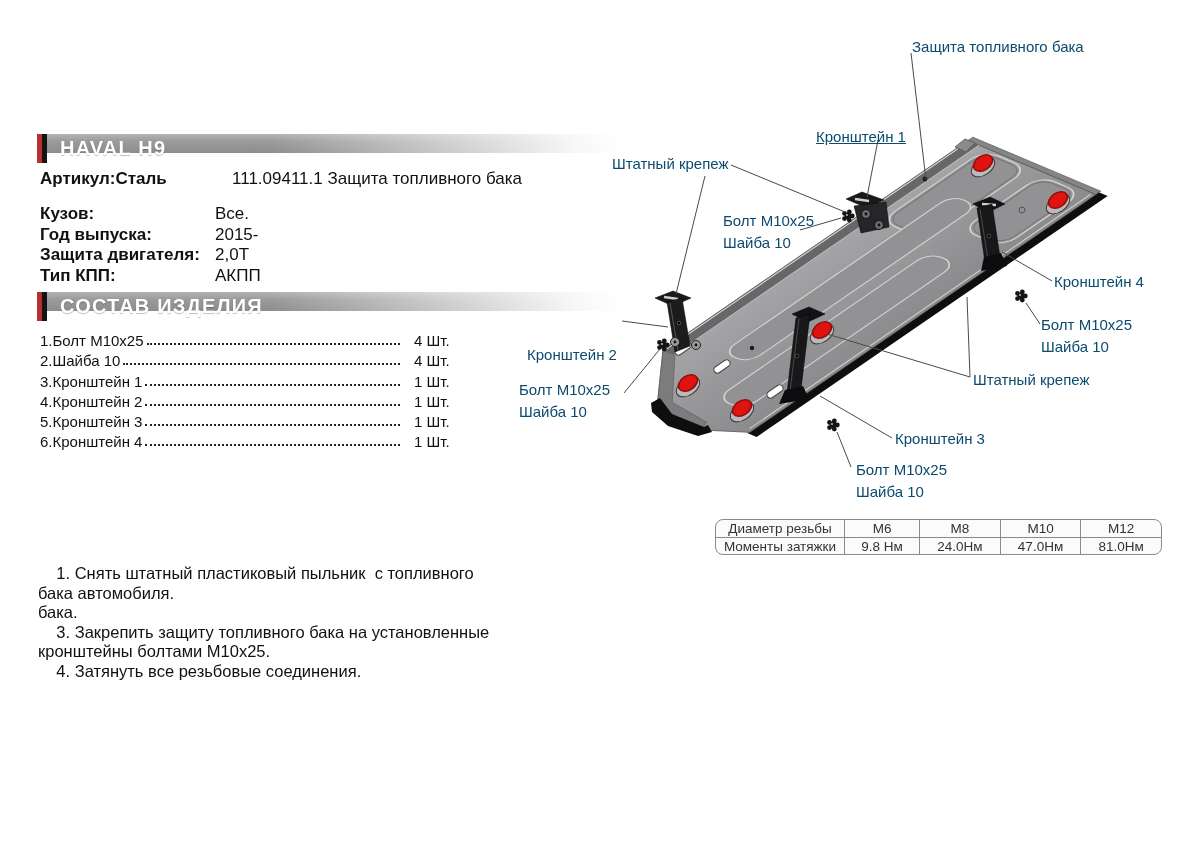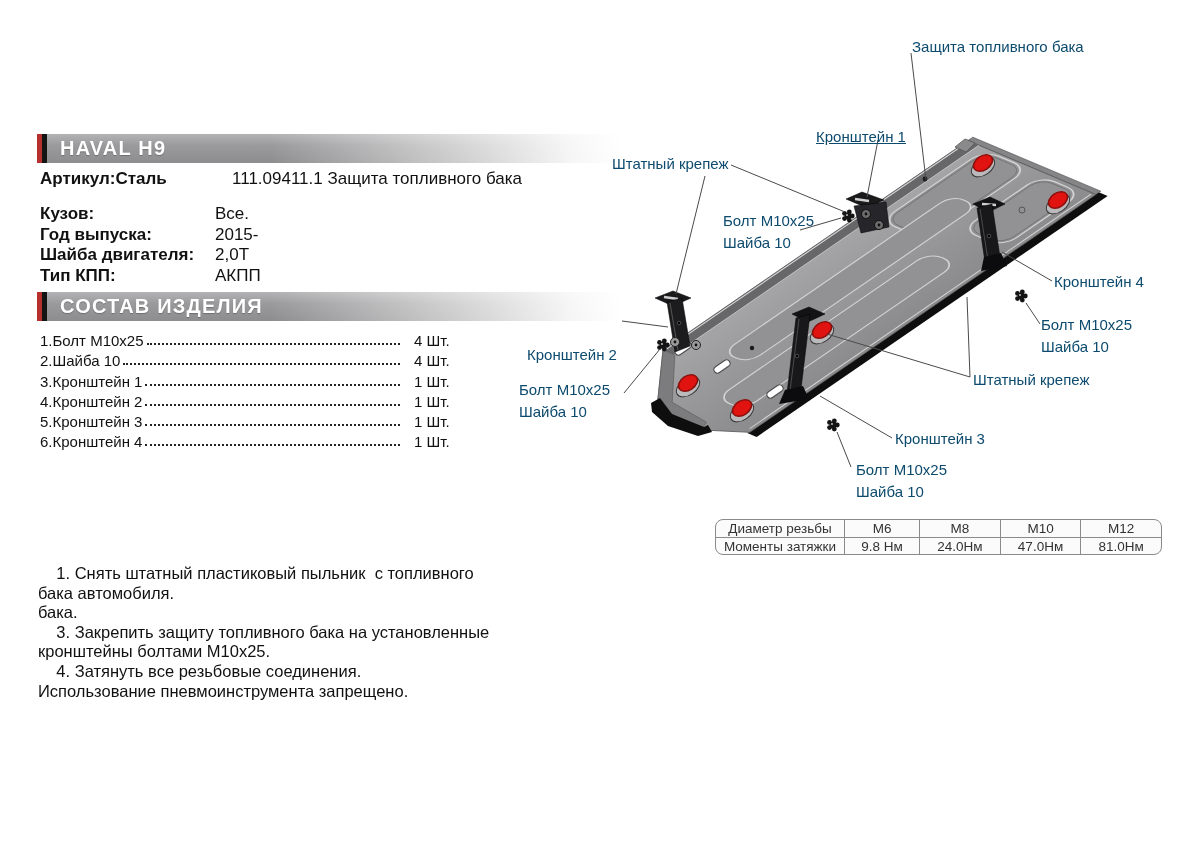--- a/index.html
+++ b/index.html
@@ -4,21 +4,21 @@
 <style>
   * { margin:0; padding:0; box-sizing:border-box; }
   body { background:#e9e9e9; font-family:"Liberation Sans", sans-serif; }
   .page {
     position:relative; width:1200px; height:848px; background:#ffffff;
     overflow:hidden; color:#111; font-family:"Liberation Sans", sans-serif;
   }
   .abs { position:absolute; }
   
   .bar {
-    position:absolute; left:37px; width:583px; height:29px;
+    position:absolute; left:37px; width:583px; height:19px;
     background-image:
       linear-gradient(to right, rgba(255,255,255,0) 40%, rgba(255,255,255,.92) 92%, #ffffff 100%),
       linear-gradient(to bottom, #b3b3b5 0%, #9a9a9c 40%, #8d8d8f 100%);
   }
   .bar .stripe-red { position:absolute; left:0; top:0; width:5px; height:29px; background:#b5312e; }
   .bar .stripe-black { position:absolute; left:5px; top:0; width:5px; height:29px; background:#141414; }
   .bar .bar-title {
     position:absolute; left:23px; top:0; line-height:29px;
     font-size:20px; font-weight:bold; color:#ffffff; letter-spacing:1.2px;
     text-shadow:0 1px 1px rgba(0,0,0,0.25); white-space:nowrap;
@@ -60,21 +60,21 @@
     <div class="stripe-black"></div>
     <div class="bar-title">HAVAL H9</div>
   </div>
 
   <div class="abs lbl" style="left:40px; top:169px;">Артикул:Сталь</div>
   <div class="abs val" style="left:232px; top:169px;">111.09411.1 Защита топливного бака</div>
 
   <div class="abs spec-col" style="left:40px; top:204px;">
     <div class="lbl">Кузов:</div>
     <div class="lbl">Год выпуска:</div>
-    <div class="lbl">Шайба двигателя:</div>
+    <div class="lbl">Защита двигателя:</div>
     <div class="lbl">Тип КПП:</div>
   </div>
   <div class="abs spec-col" style="left:215px; top:204px;">
     <div class="val">Все.</div>
     <div class="val">2015-</div>
     <div class="val">2,0Т</div>
     <div class="val">АКПП</div>
   </div>
 
   <div class="bar" style="top:292px;">
@@ -115,21 +115,20 @@
       </div>
   </div>
 
   <div class="instr">
     <div>    1. Снять штатный пластиковый пыльник  с топливного</div>
     <div>бака автомобиля.</div>
     <div>бака.</div>
     <div>    3. Закрепить защиту топливного бака на установленные</div>
     <div>кронштейны болтами М10х25.</div>
     <div>    4. Затянуть все резьбовые соединения.</div>
-    <div>Использование пневмоинструмента запрещено.</div>
   </div>
 
   <table class="torque">
     <tbody>
         <tr>
       <td>Диаметр резьбы</td>
       <td>М6</td>
       <td>М8</td>
       <td>М10</td>
       <td>М12</td>

